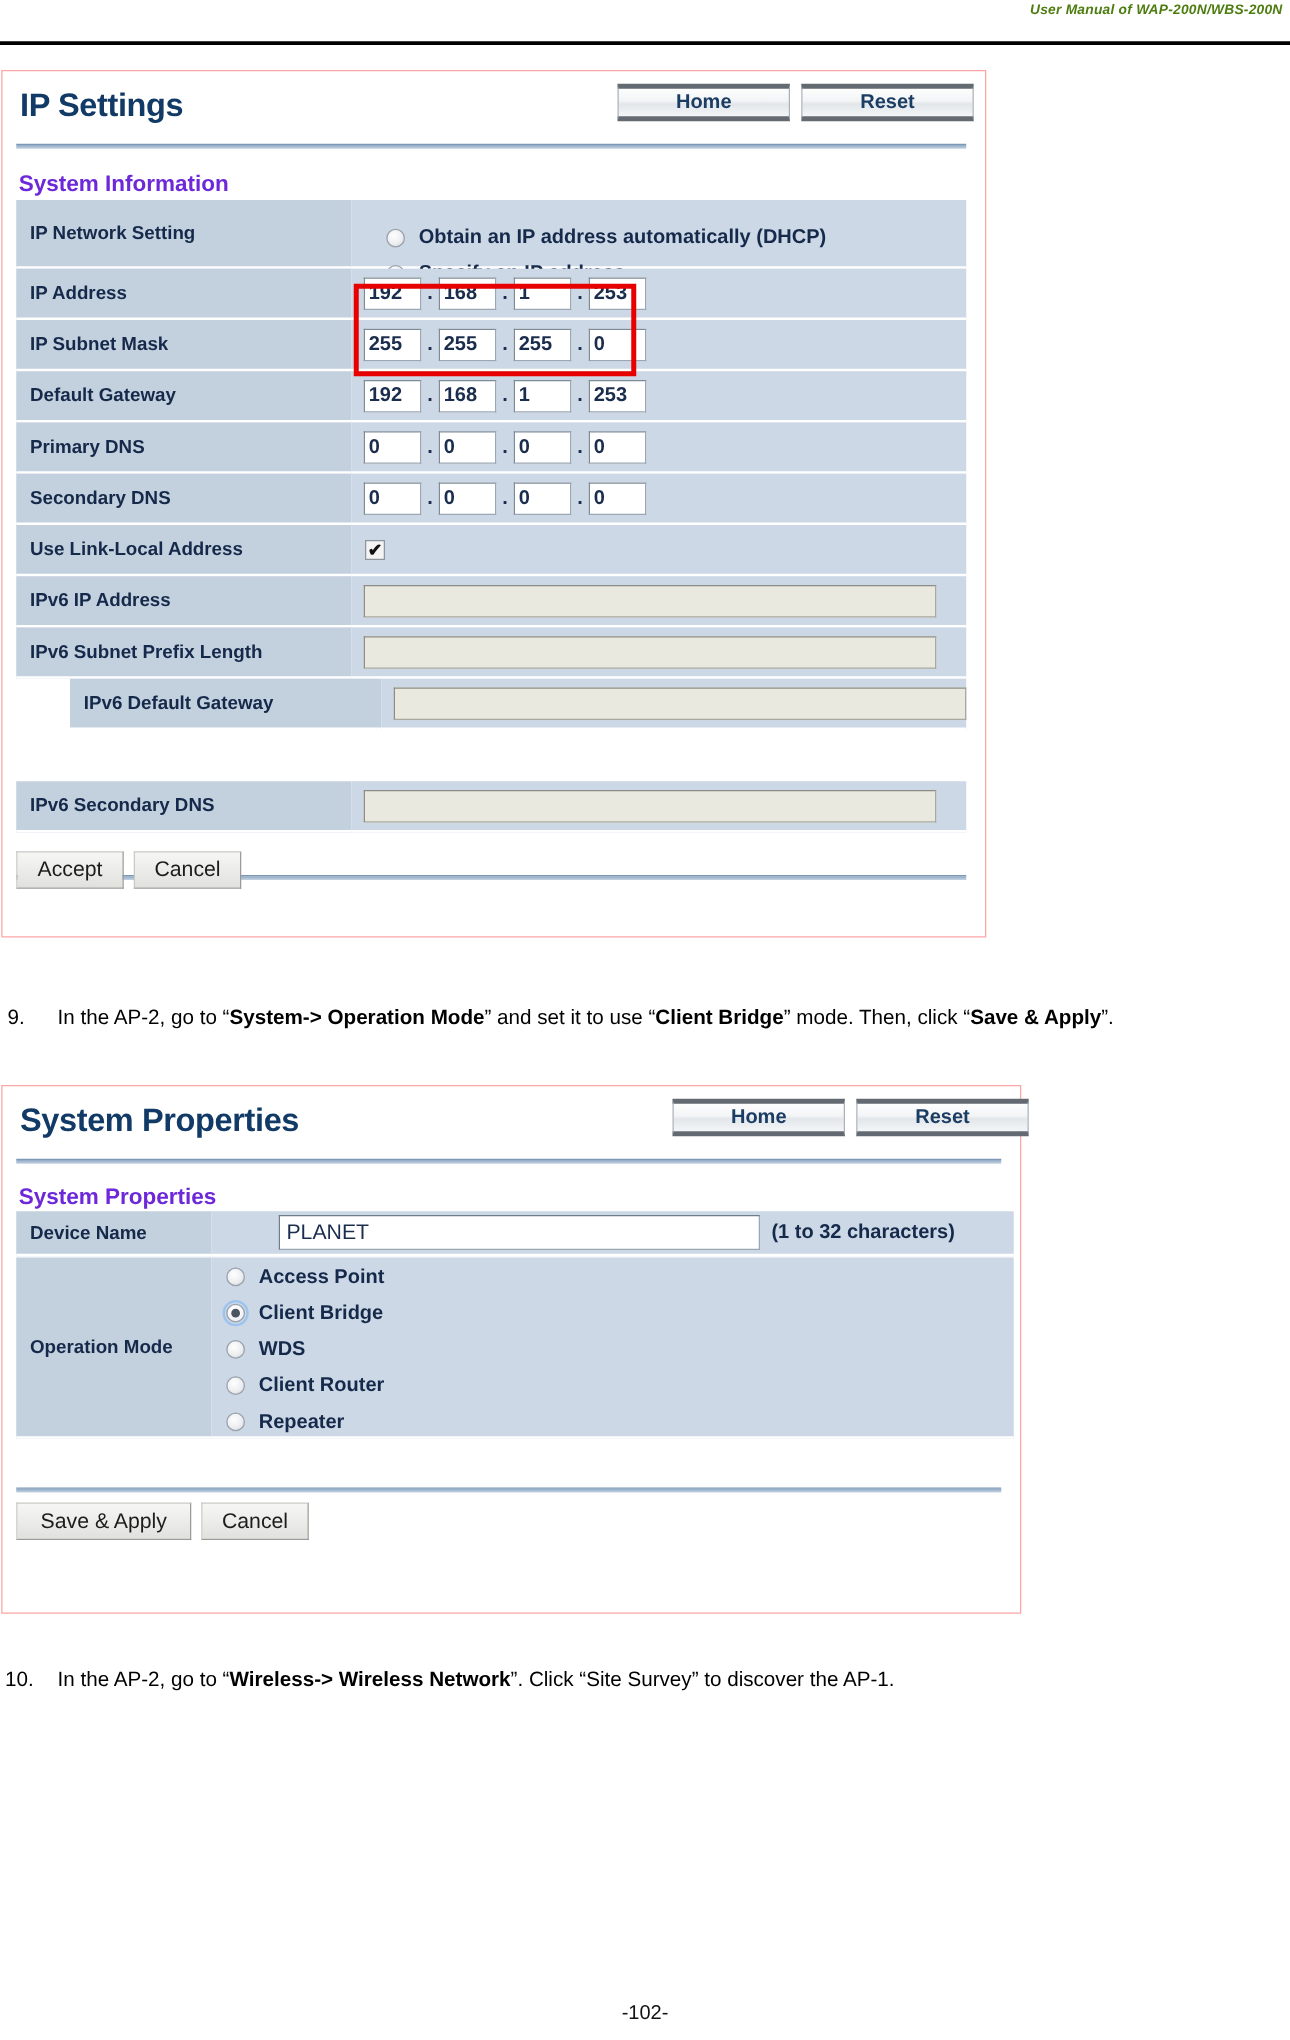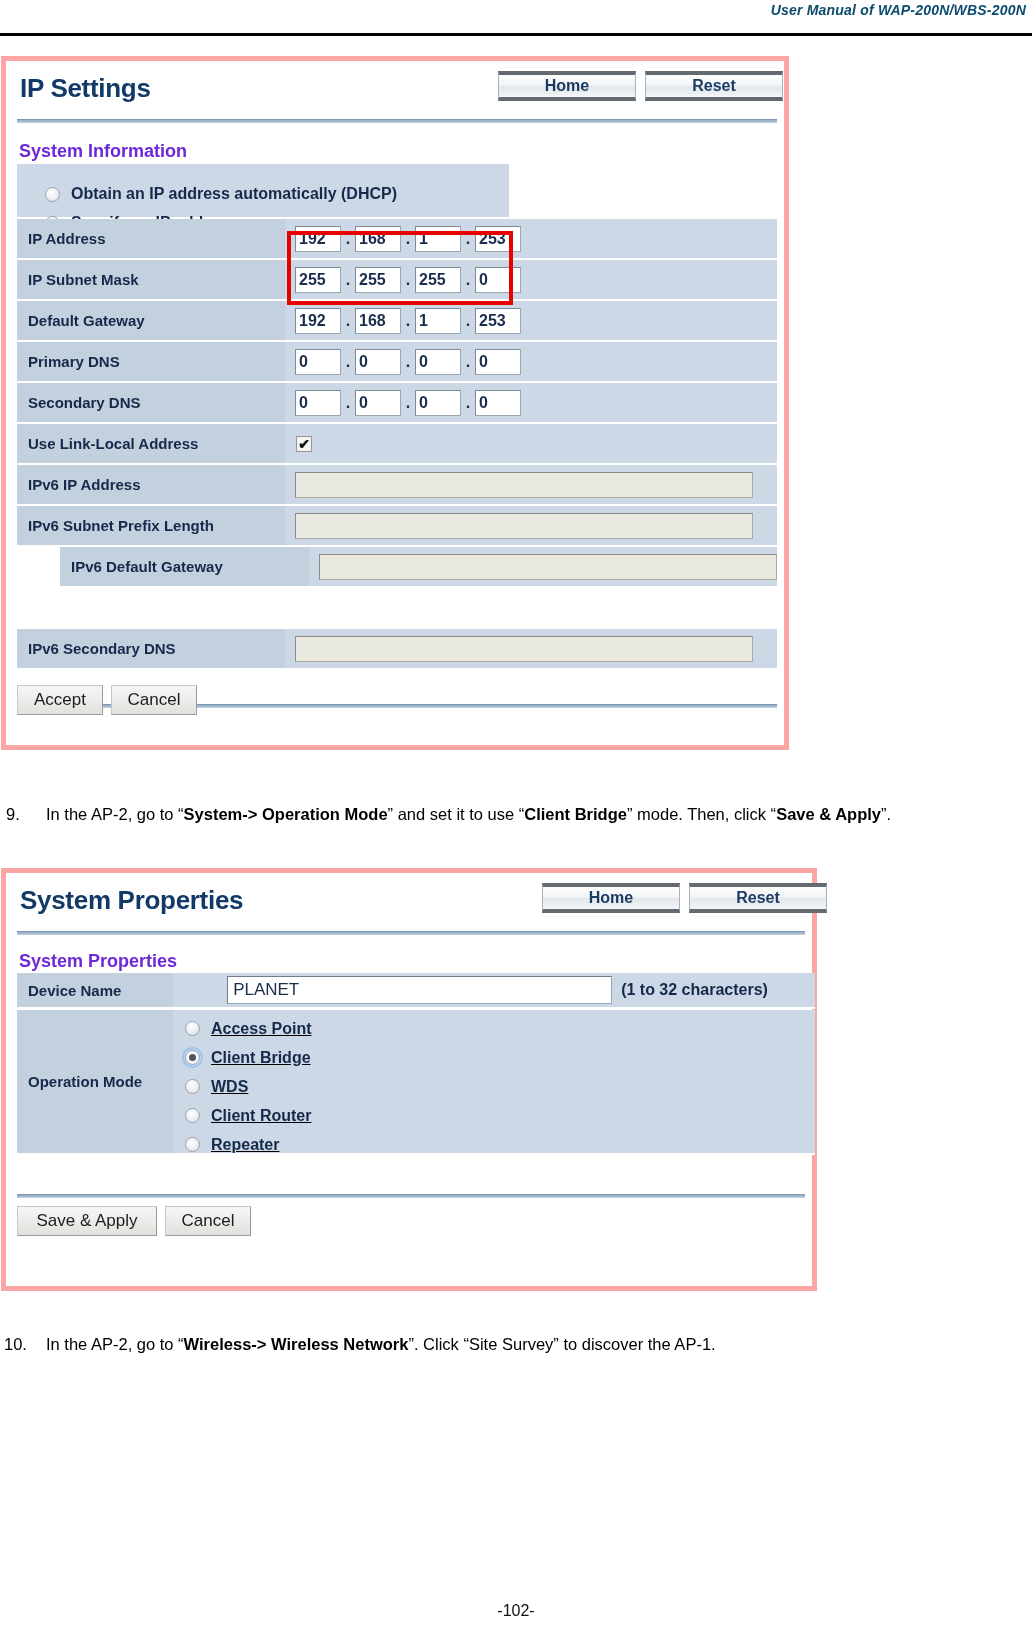--- a/index.html
+++ b/index.html
@@ -20,41 +20,41 @@
   .page-header {
     position: absolute;
     top: 0; left: 0;
     width: 1032px;
     height: 36px;
   }
   .page-header-title {
     position: absolute;
     right: 6px;
     top: 2px;
-    font-size: 14px;
+    font-size: 11px;
     font-weight: bold;
     font-style: italic;
-    color: #0c4a6e;
+    color: #4d7c0f;
     letter-spacing: 0.2px;
     white-space: nowrap;
   }
   .header-rule {
     position: absolute;
     left: 0;
     top: 33px;
     width: 1032px;
     height: 3px;
     background: #000000;
   }
 
   
   .panel {
     position: absolute;
     background: #ffffff;
-    border: 5px solid #fca5a5;
+    border: 1px solid #fca5a5;
     box-sizing: border-box;
   }
   .panel-titlebar {
     position: relative;
     height: 58px;
   }
   .panel-title {
     position: absolute;
     left: 14px;
     top: 12px;
@@ -336,20 +336,21 @@
       <div class="navbtn">Home</div>
       <div class="navbtn">Reset</div>
     </div>
   </div>
 
   <div class="panel-divider" style="top:58px; width:760px;"></div>
 
   <div class="section-label" style="top:80px;">System Information</div>
 
   <div class="srow" style="left:11px; top:103px; width:760px; height:55px;">
+    <div class="scell-label" style="width:268px; height:55px;">IP Network Setting</div>
     <div class="scell-value" style="width:492px; height:55px;">
       <div class="radio-list" style="position:relative; left:28px; top:0;margin-top:36px;">
         <div class="radio-row">
           <span class="radio"></span>
           <span class="radio-label">Obtain an IP address automatically (DHCP)</span>
         </div>
         <div class="radio-row">
           <span class="radio checked"></span>
           <span class="radio-label">Specify an IP address</span>
         </div>
@@ -500,21 +501,21 @@
   <div class="srow" style="left:11px; top:100px; width:798px; height:36px;">
     <div class="scell-label" style="width:156px; height:36px;">Device Name</div>
     <div class="scell-value" style="width:642px; height:36px;justify-content:center;">
       <span class="devname-input">PLANET</span>
       <span class="devname-hint">(1 to 32 characters)</span>
     </div>
   </div>
 
   <div class="srow" style="left:11px; top:137px; width:798px; height:145px;">
     <div class="scell-label" style="width:156px; height:145px;">Operation Mode</div>
-    <div class="scell-value" style="width:642px; height:145px; align-items:flex-start;text-decoration:underline;">
+    <div class="scell-value" style="width:642px; height:145px; align-items:center;">
       <div style="margin-left:12px; margin-top:4px;">
         <div class="radio-row">
           <span class="radio"></span>
           <span class="radio-label">Access Point</span>
         </div>
         <div class="radio-row">
           <span class="radio checked focused"></span>
           <span class="radio-label">Client Bridge</span>
         </div>
         <div class="radio-row">

